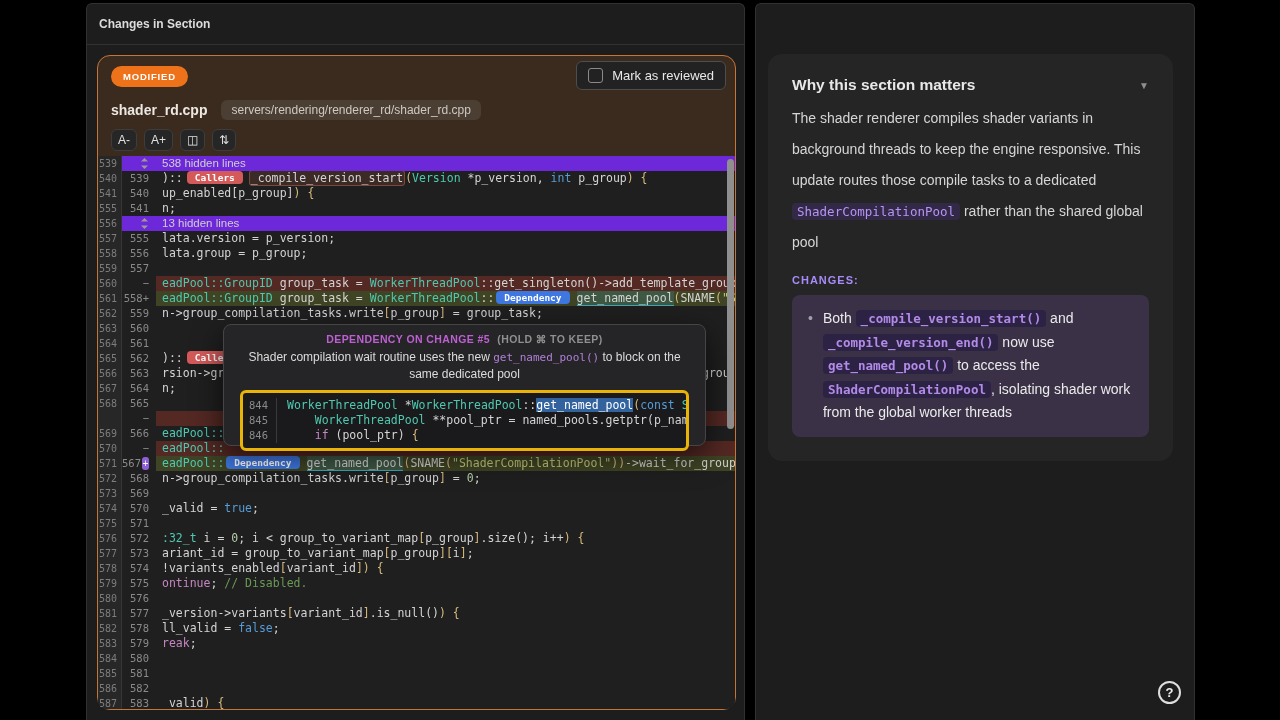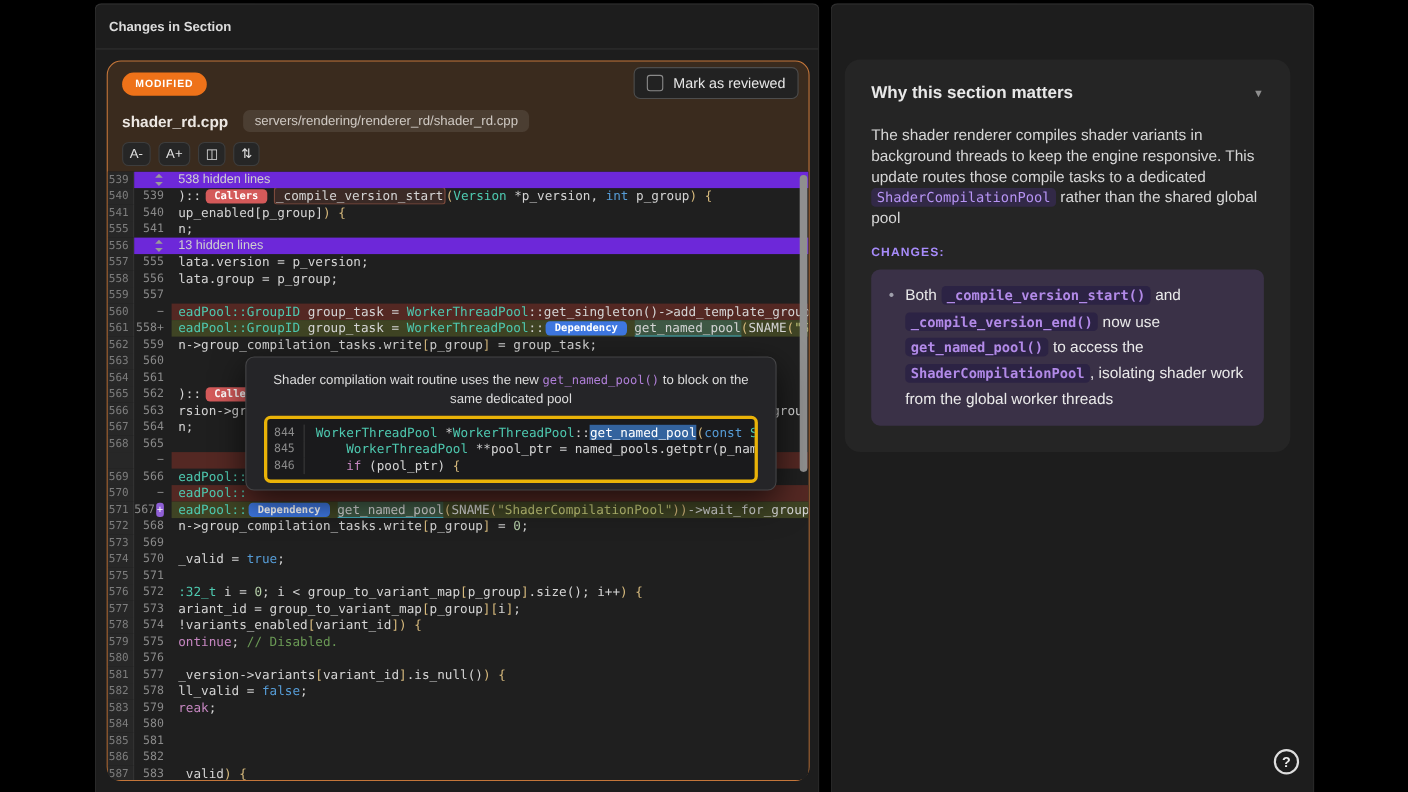--- a/index.html
+++ b/index.html
@@ -62,21 +62,21 @@
   .sn-num { width:34px; flex:none; color:#8a8a8a; font-size:10.5px; text-align:right; padding-right:8px; border-right:1px solid #3a3a3a; }
   .sn-code { padding-left:10px; font-size:11.5px; white-space:pre; overflow:hidden; flex:1; }
   .sel { background:#33639e; color:#fff; }
 
   
   .analysis-card { position:absolute; left:12px; top:50px; width:405px; background:#252525; border-radius:14px; padding:22px 24px 24px; }
   .ac-title-row { display:flex; align-items:center; cursor:pointer; }
   .ac-title { font-size:15.5px; font-weight:700; color:#e8e8e8; }
   .ac-caret { margin-left:auto; color:#8f8f8f; font-size:10px; }
   .sec-label { margin-top:16px; font-size:11px; font-weight:700; letter-spacing:1px; color:#a78bfa; }
-  .rich-p { margin-top:19px; font-size:14px; line-height:19px; color:#d6d6d6; }
+  .rich-p { margin-top:9px; font-size:14px; line-height:31px; color:#d6d6d6; }
   .inline-code { font-family:"DejaVu Sans Mono", monospace; font-size:12.5px; color:#b794f4; background:#322947; padding:1px 5px; border-radius:4px; }
   .changes-box { margin-top:9px; background:#3a3147; border-radius:8px; padding:12px 14px; }
   .changes-box .inline-code { background:#2c2344; color:#b28ae8; font-weight:700; }
   .bullet-row { display:flex; font-size:14px; line-height:23.5px; color:#eaeaea; }
   .bullet-dot { color:#a0a0ac; margin:0 10px 0 2px; }
   .help-btn { position:absolute; left:402px; top:677px; width:23px; height:23px; border:2px solid #dedede; border-radius:50%; color:#ececec; font-size:13px; font-weight:700; line-height:19px; text-align:center; cursor:pointer; }
 </style>
 </head>
 <body>
 
@@ -445,20 +445,24 @@
                 <div class="g">
                   <span>583</span>
                 </div>
                 <div class="c"><span class="tok-d">_valid</span><span class="tok-gold">) {</span></div>
               </div>
             </div>
           </div>
         <div class="scroll-thumb"></div>
 
         <div class="dep-tooltip">
+          <div class="tt-head">
+            <span class="tt-title">DEPENDENCY ON CHANGE #5</span>
+            <span class="tt-hint">(HOLD ⌘ TO KEEP)</span>
+          </div>
           <div class="tt-body" id="tt-body"><span>Shader compilation wait routine uses the new </span><span class="code">get_named_pool()</span><span> to block on the same dedicated pool</span></div>
           <div class="tt-snippet" id="tt-snippet">
               <div class="sn-row">
                 <div class="sn-num">844</div>
                 <div class="sn-code"><span class="tok-teal">WorkerThreadPool</span><span class="tok-d"> *</span><span class="tok-teal">WorkerThreadPool</span><span class="tok-d">::</span><span class="sel">get_named_pool</span><span class="tok-gold">(</span><span class="tok-blue">const</span><span class="tok-d"> </span><span class="tok-teal">StringName</span></div>
               </div>
               <div class="sn-row">
                 <div class="sn-num">845</div>
                 <div class="sn-code"><span class="tok-d">    </span><span class="tok-teal">WorkerThreadPool</span><span class="tok-d"> **pool_ptr = named_pools.getptr(p_name);</span></div>
               </div>

